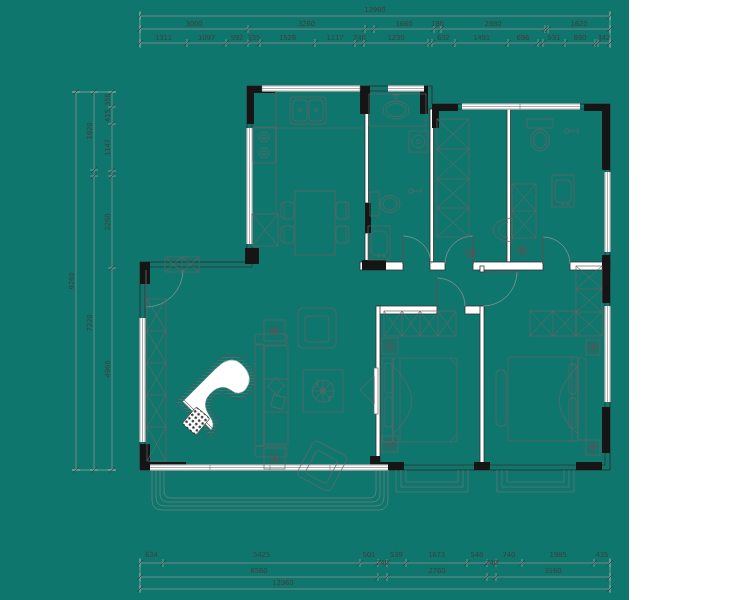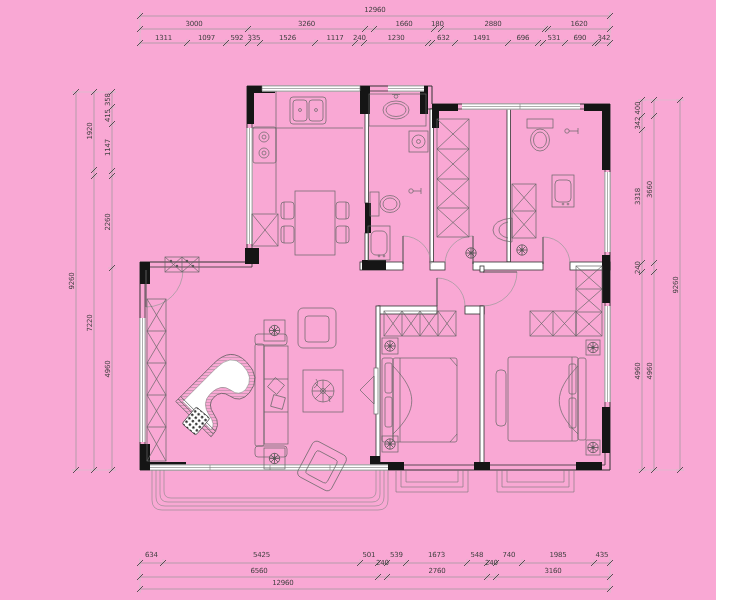--- a/index.html
+++ b/index.html
@@ -1,16 +1,16 @@
 <!DOCTYPE html>
 <html><head>
 <meta charset="utf-8">
 <style>
   html,body{margin:0;padding:0;background:#ffffff;}
-  .stage{position:relative;width:716px;height:600px;background:#f9a8d4;overflow:hidden;
+  .stage{position:relative;width:629px;height:600px;background:#0f766e;overflow:hidden;
          font-family:"DejaVu Sans",sans-serif;}
   svg{position:absolute;left:0;top:0;}
   svg text{font-family:"DejaVu Sans",sans-serif;font-size:7px;fill:#3f3f3f;letter-spacing:-0.2px;}
 </style>
 </head>
 <body>
 
 <div class="stage">
 <svg width="740" height="600" viewBox="0 0 740 600">
   <defs>

